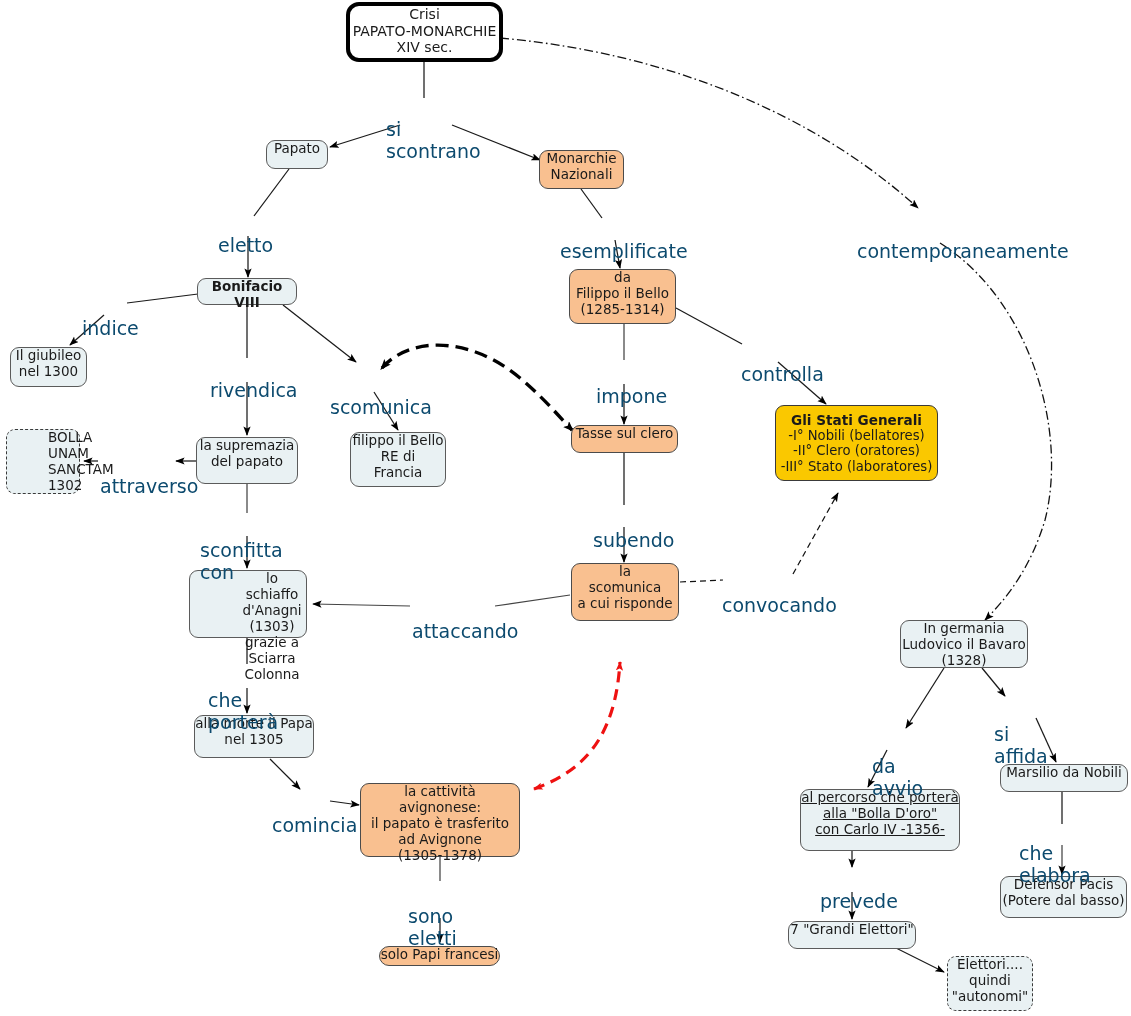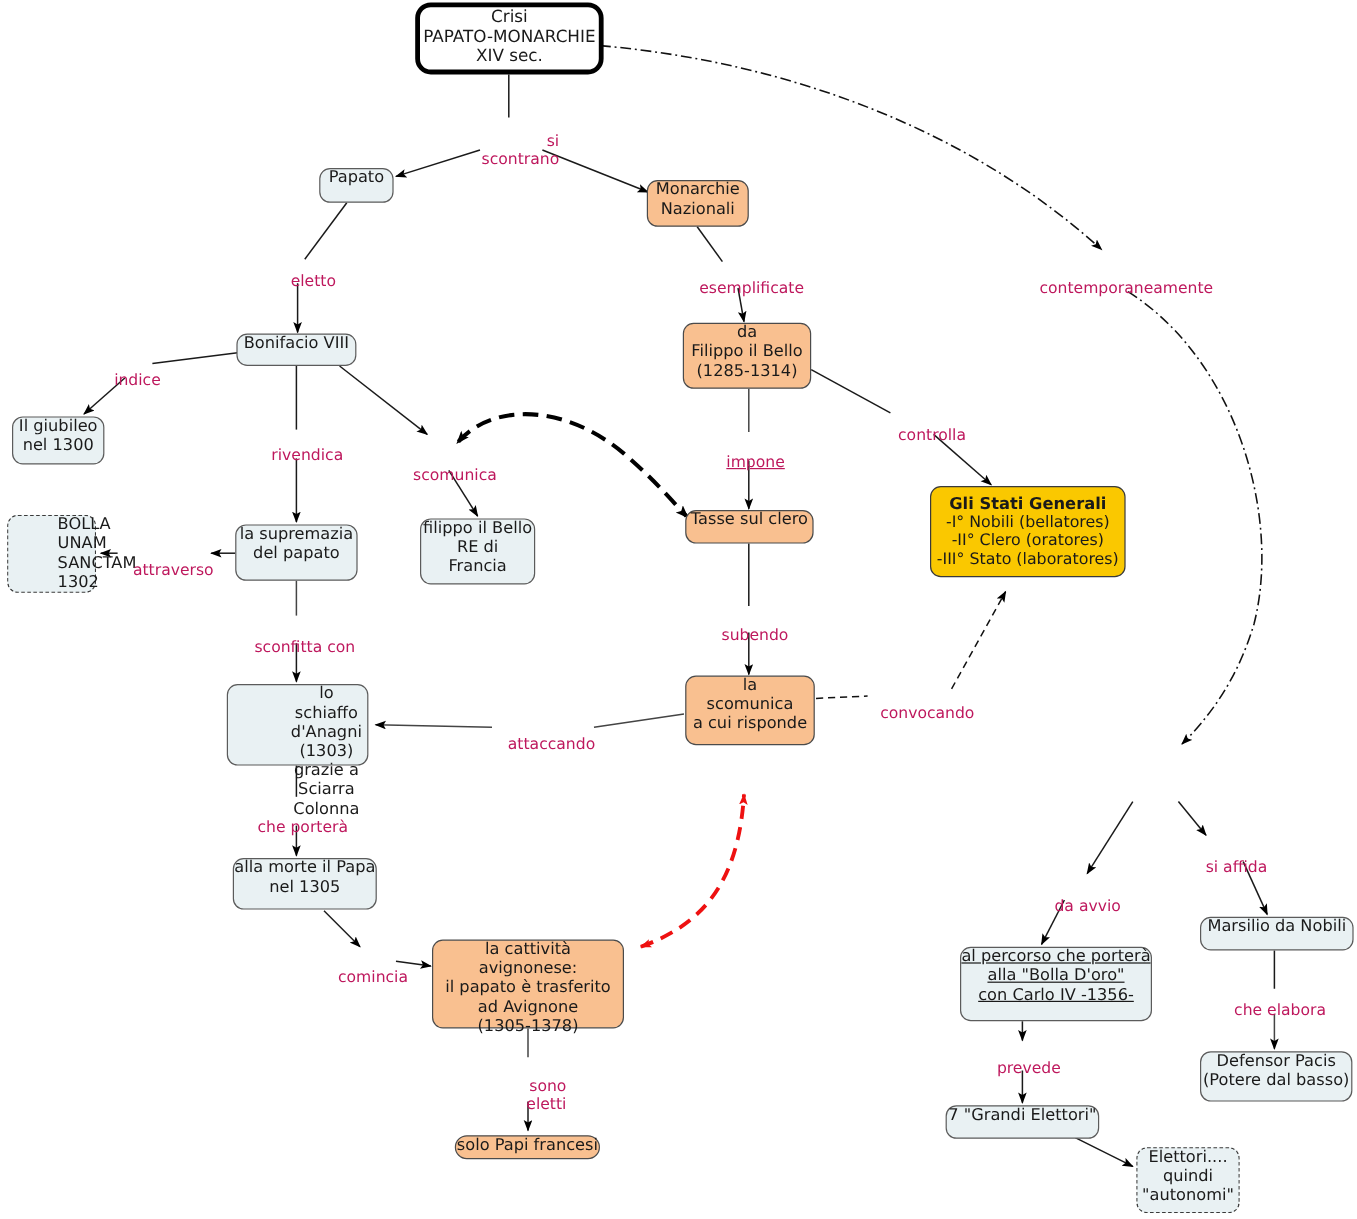--- a/index.html
+++ b/index.html
@@ -13,21 +13,21 @@
         justify-content:center;text-align:center;border-radius:9px;
         line-height:1.18;color:#1a1a1a;}
   .node span{display:block;width:100%;white-space:pre-line;}
 
   .n-blue{background:#e9f1f3;border:1.3px solid #5b5b5b;font-size:13.5px;}
   .n-orange{background:#f9c090;border:1.3px solid #4b4b4b;font-size:13.5px;}
   .n-yellow{background:#fac800;border:1.6px solid #3a3a3a;font-size:13.2px;}
   .n-dashed{background:#e9f1f3;border:1.4px dashed #3a3a3a;font-size:13.5px;}
   .n-root{background:#ffffff;border:4px solid #000000;border-radius:13px;font-size:14px;}
 
-  .elabel{position:absolute;font-size:13px;color:#be185d;text-align:right;
+  .elabel{position:absolute;font-size:19px;color:#0c4a6e;text-align:left;
           white-space:pre-line;line-height:1.15;background:transparent;}
 
   .bold-title{font-weight:bold;}
 </style>
 </head>
 <body>
 
 <div id="canvas">
 
   <svg id="edges" viewBox="0 0 1131 1016" xmlns="http://www.w3.org/2000/svg">
@@ -158,21 +158,21 @@
 
   <div class="node n-blue" style="left:266px;top:140px;width:62px;height:29px;">
     <span>Papato</span>
   </div>
 
   <div class="node n-orange" style="left:539px;top:150px;width:85px;height:39px;">
     <span>Monarchie
 Nazionali</span>
   </div>
 
-  <div class="node n-blue" style="left:197px;top:278px;width:100px;height:27px;">
+  <div class="node n-blue" style="left:197px;top:278px;width:100px;height:27px;font-weight:bold;">
     <span>Bonifacio VIII</span>
   </div>
 
   <div class="node n-orange" style="left:569px;top:269px;width:107px;height:55px;">
     <span>da
 Filippo il Bello
 (1285-1314)</span>
   </div>
 
   <div class="node n-blue" style="left:10px;top:347px;width:77px;height:40px;">
@@ -216,20 +216,25 @@
 a cui risponde</span>
   </div>
 
   <div class="node n-blue" style="left:189px;top:570px;width:118px;height:68px;padding-left:48px;">
     <span>lo schiaffo
 d'Anagni (1303)
 grazie a
 Sciarra Colonna</span>
   </div>
 
+  <div class="node n-blue" style="left:900px;top:620px;width:128px;height:48px;">
+    <span>In germania
+Ludovico il Bavaro
+(1328)</span>
+  </div>
 
   <div class="node n-blue" style="left:194px;top:715px;width:120px;height:43px;">
     <span>alla morte il Papa
 nel 1305</span>
   </div>
 
   <div class="node n-orange" style="left:360px;top:783px;width:160px;height:74px;">
     <span>la cattività avignonese:
 il papato è trasferito
 ad Avignone
@@ -280,21 +285,21 @@
   </div>
   <div class="elabel" style="left:82px;top:296px;width:52px;">
     <span>indice</span>
   </div>
   <div class="elabel" style="left:210px;top:358px;width:76px;">
     <span>rivendica</span>
   </div>
   <div class="elabel" style="left:330px;top:375px;width:84px;">
     <span>scomunica</span>
   </div>
-  <div class="elabel" style="left:596px;top:364px;width:58px;text-decoration:underline;">
+  <div class="elabel" style="left:596px;top:364px;width:58px;">
     <span>impone</span>
   </div>
   <div class="elabel" style="left:741px;top:342px;width:64px;">
     <span>controlla</span>
   </div>
   <div class="elabel" style="left:100px;top:454px;width:78px;">
     <span>attraverso</span>
   </div>
   <div class="elabel" style="left:200px;top:518px;width:96px;">
     <span>sconfitta con</span>

